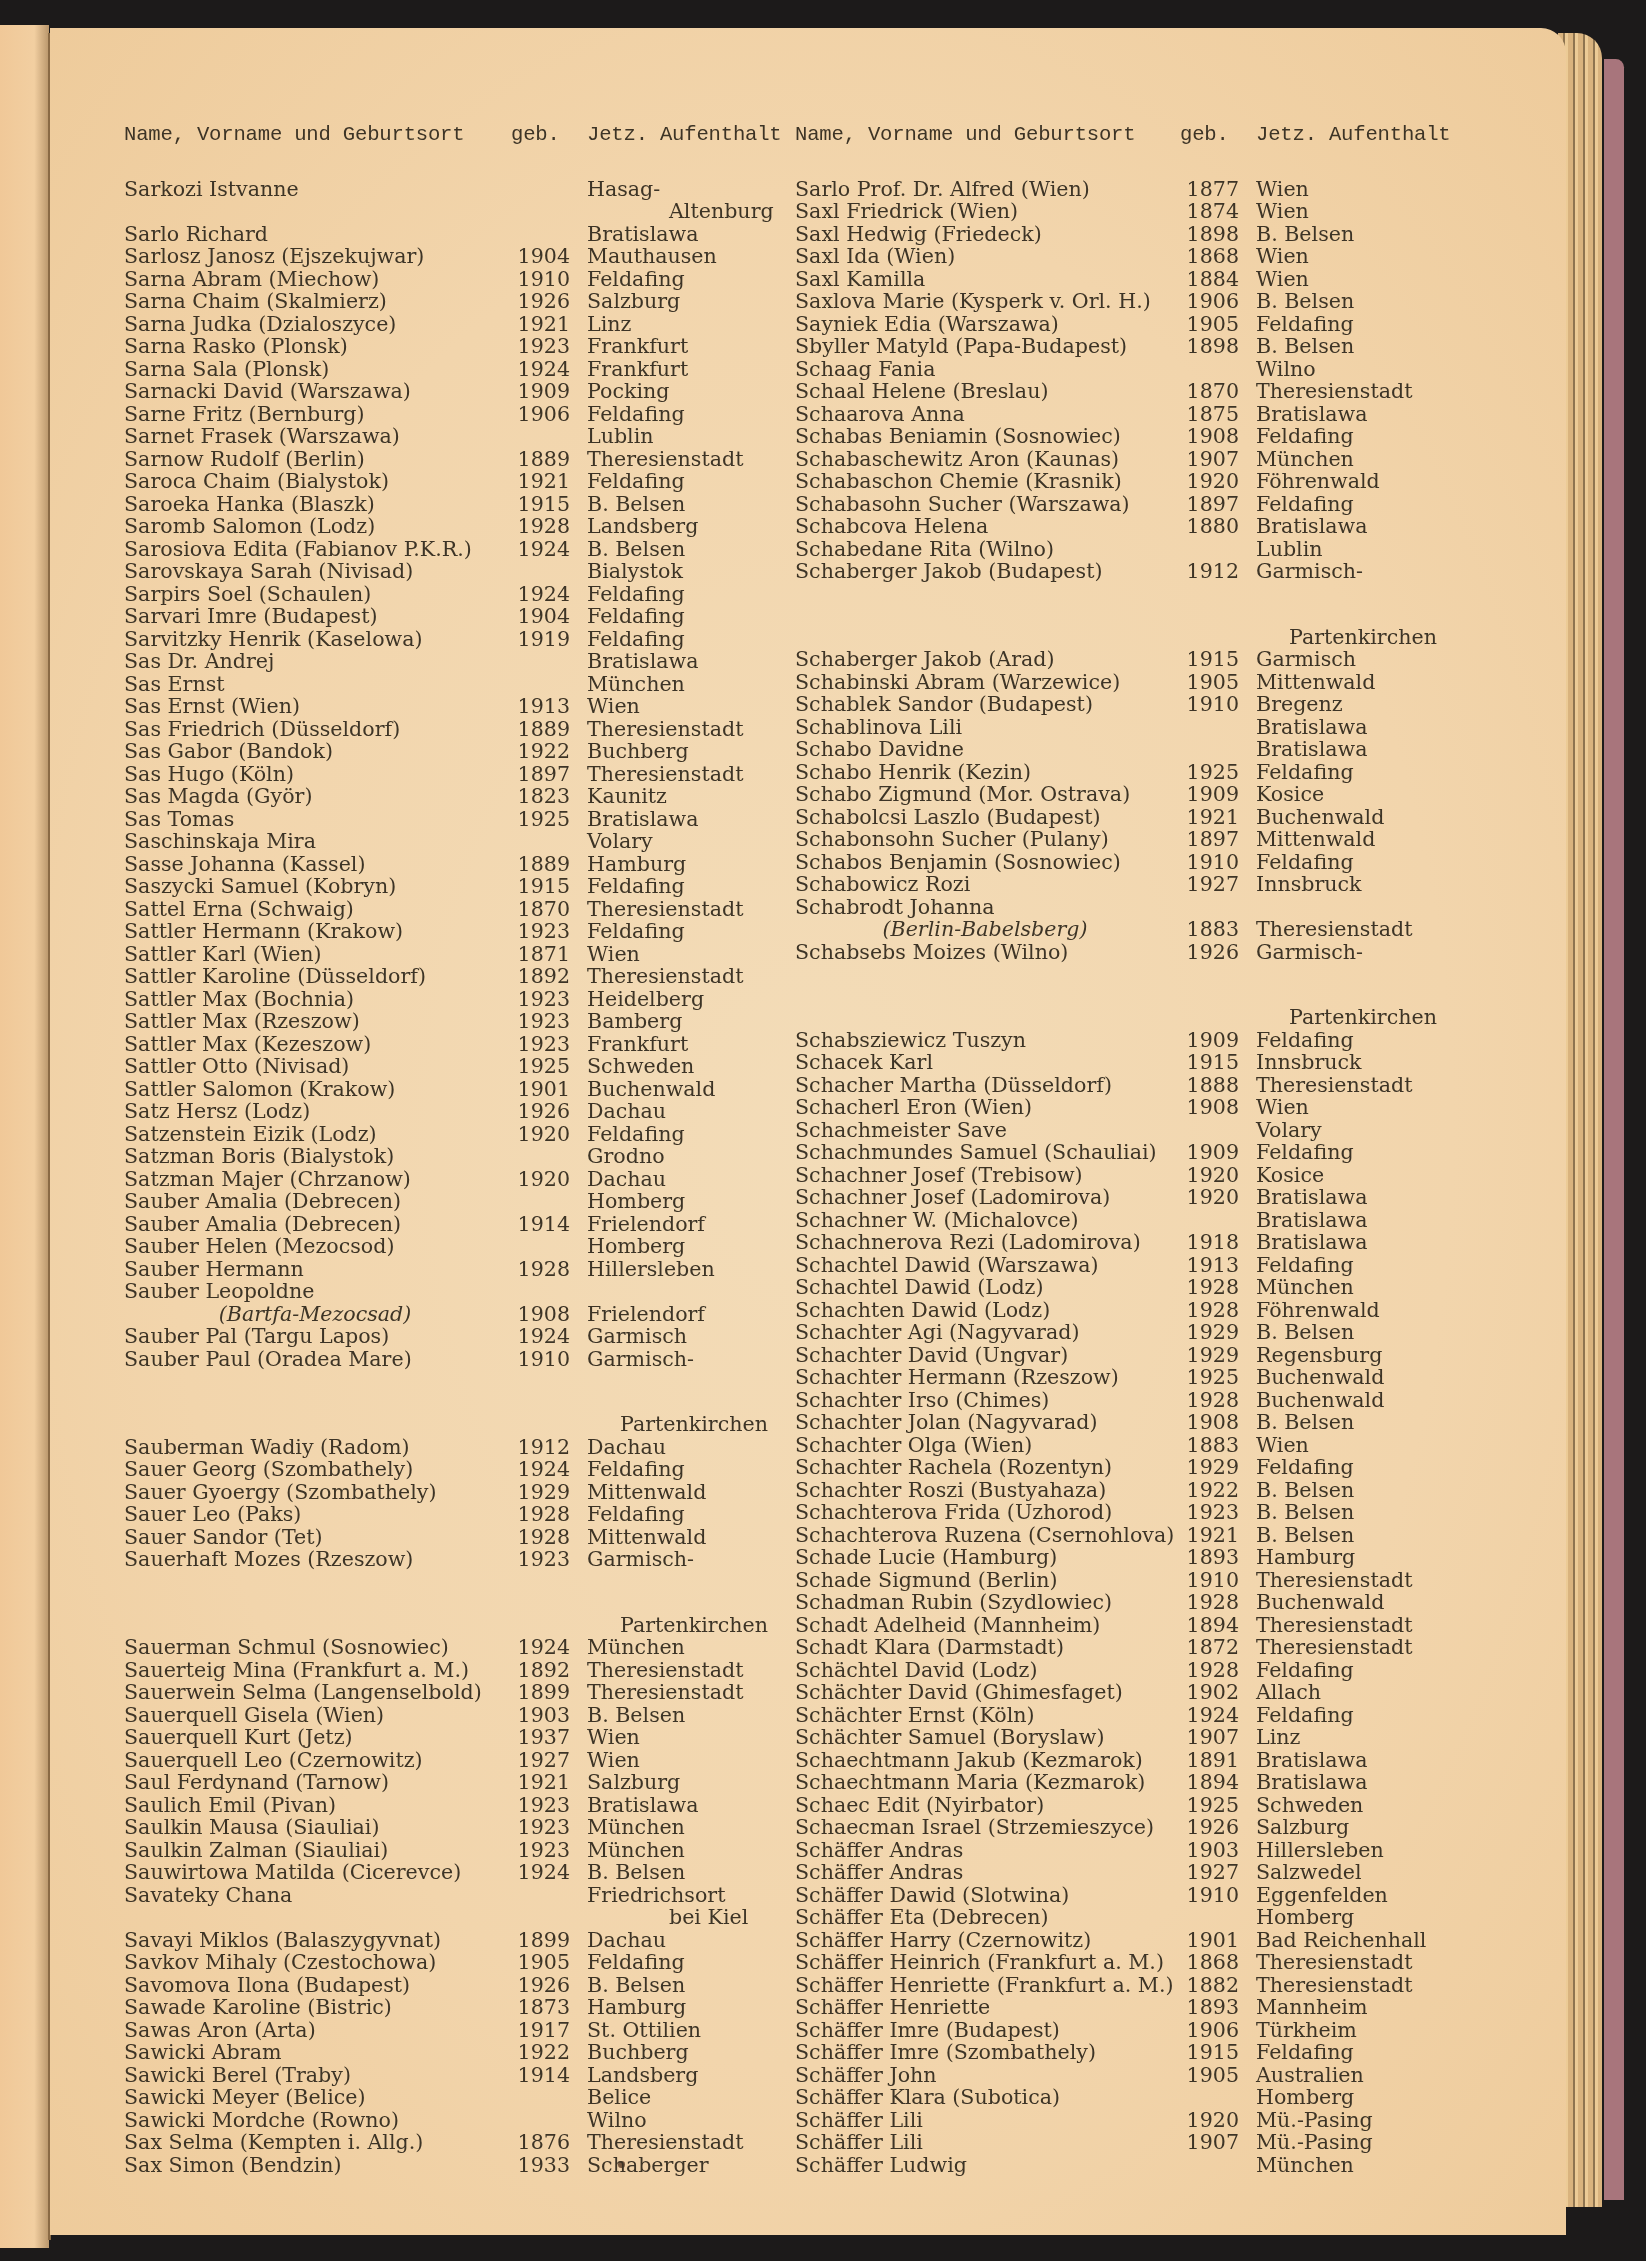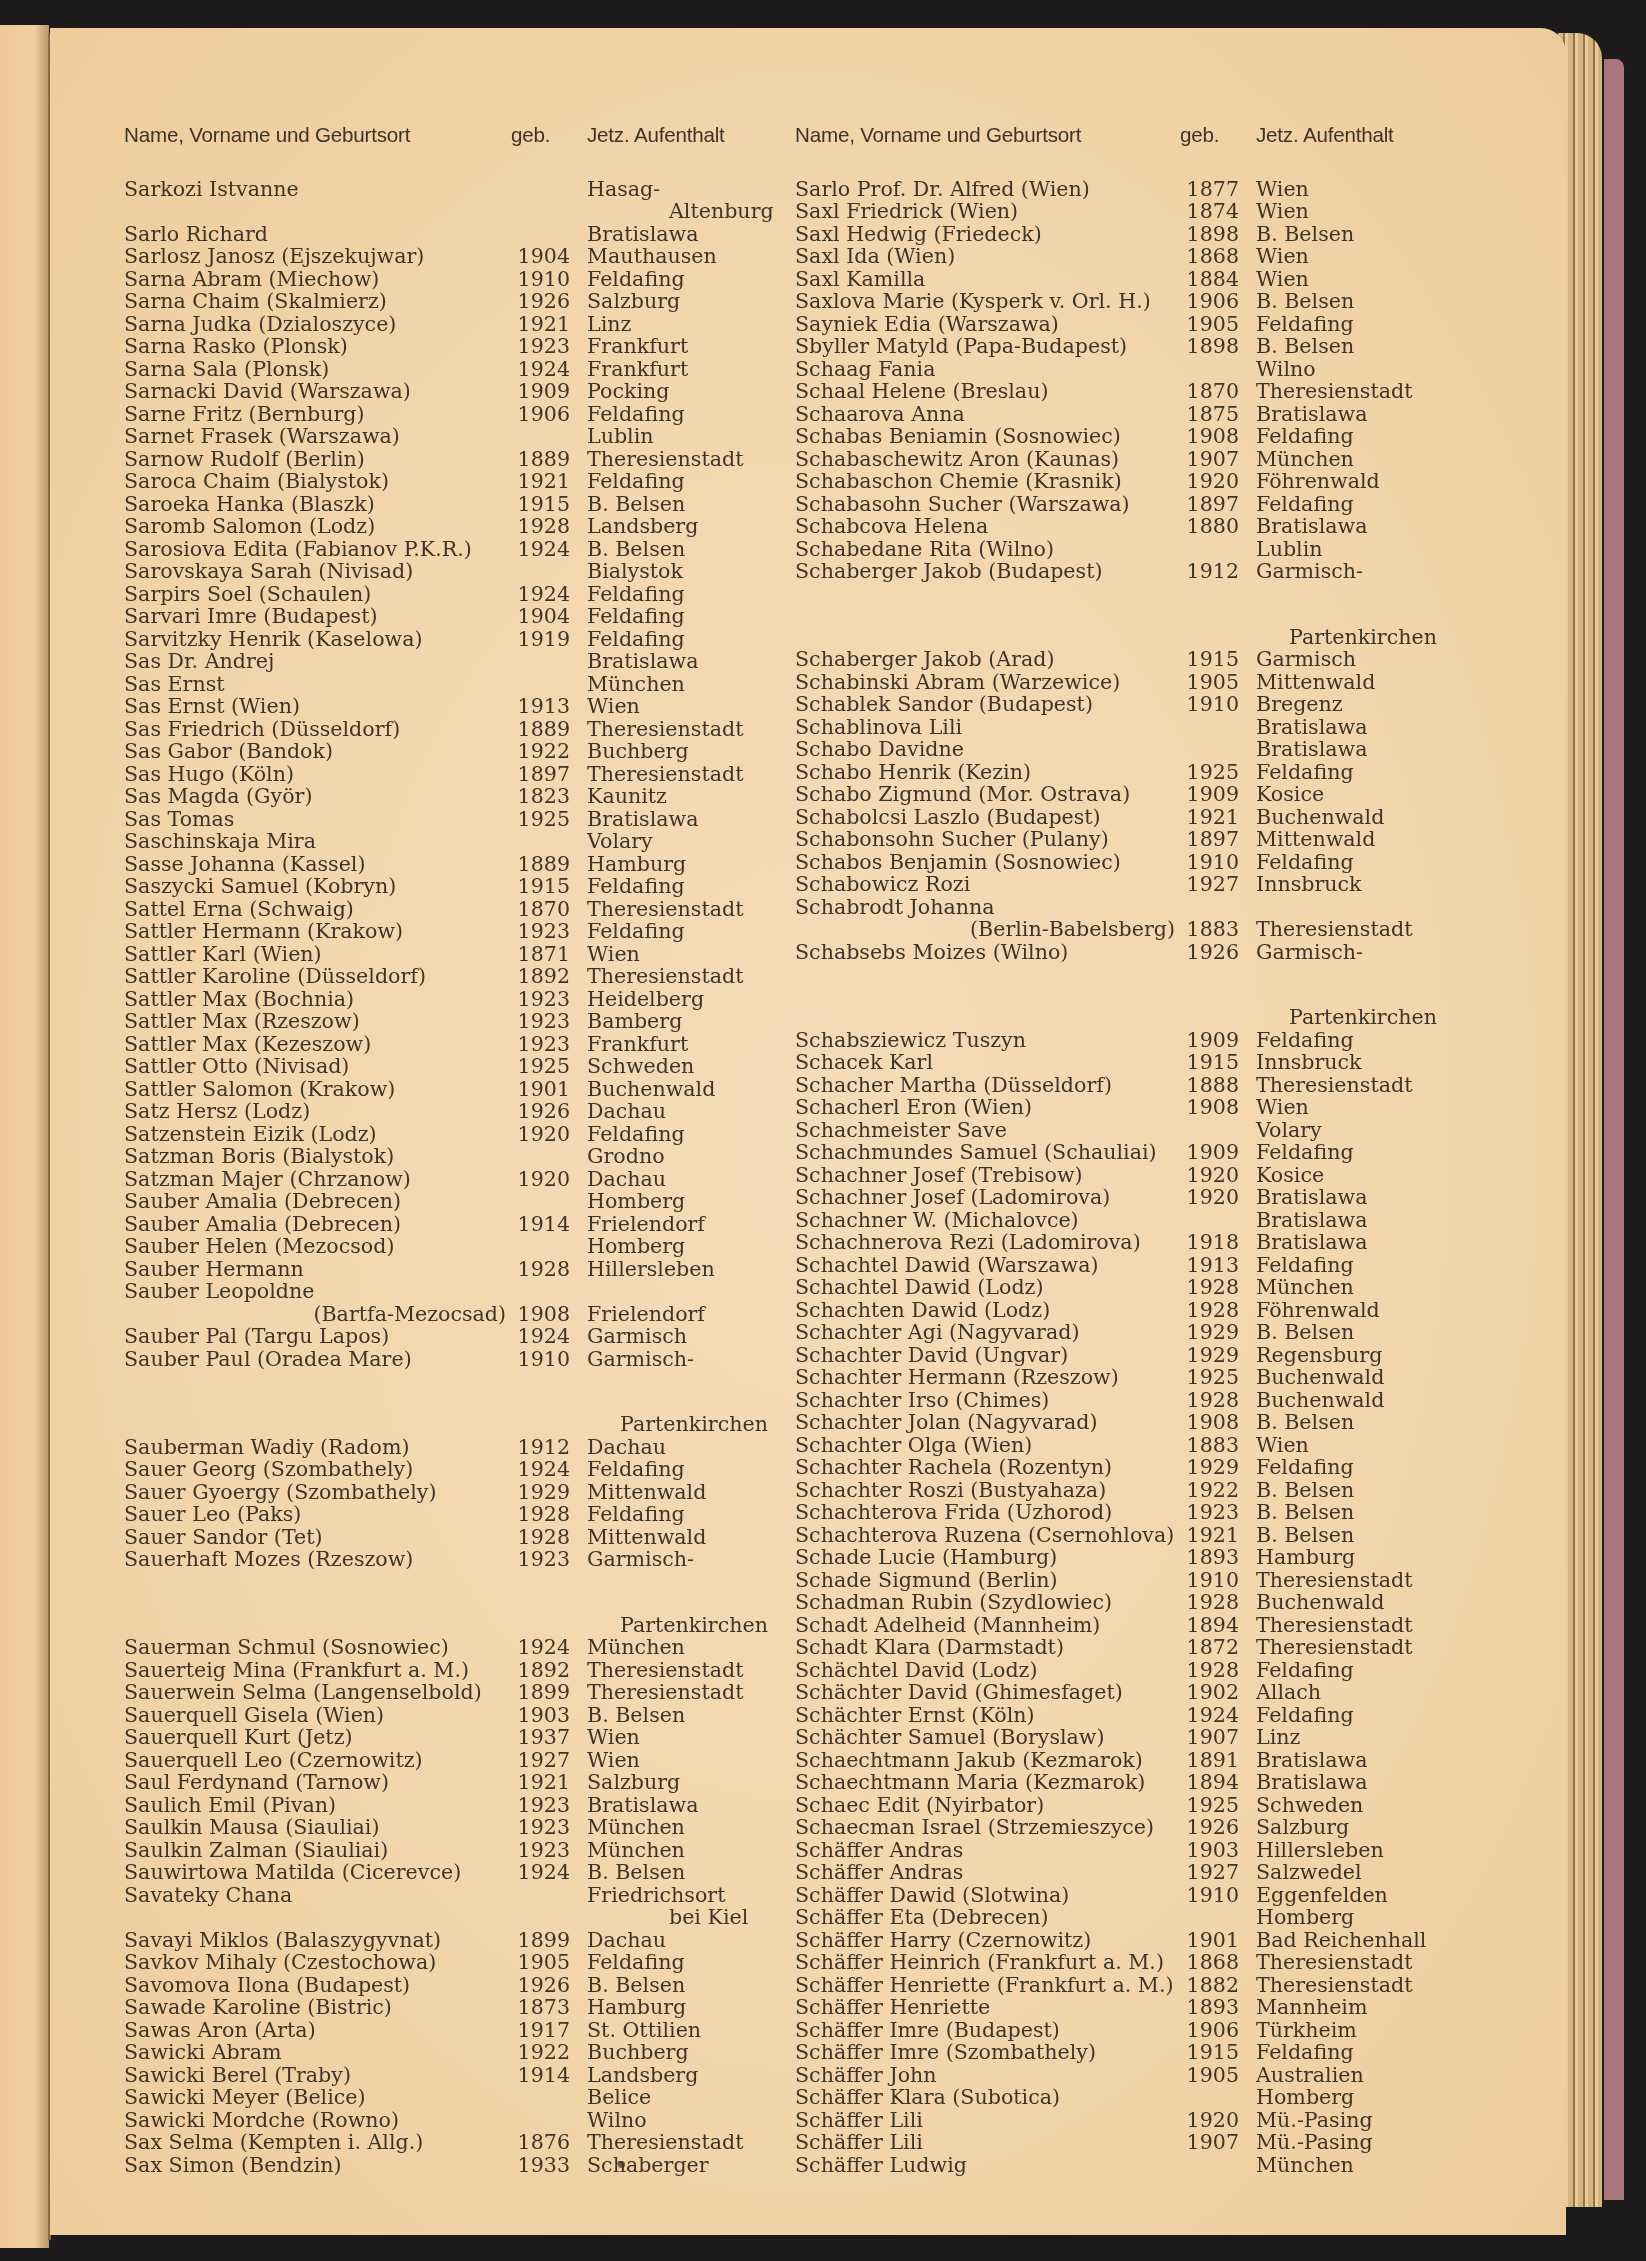--- a/index.html
+++ b/index.html
@@ -40,23 +40,23 @@
     line-height: 22.5px;
   }
   .col-left { left: 124px; width: 642px; }
   .col-right { left: 795px; width: 659px; }
   .header-row, .entry-row {
     display: grid;
     grid-template-columns: 387px 76px auto;
     white-space: nowrap;
   }
   .col-right .header-row, .col-right .entry-row { grid-template-columns: 385px 76px auto; }
-  .header-row { margin-bottom: 31px; font-family: Liberation Sans, sans-serif; font-size: 20.6px; letter-spacing: -0.2px; }
+  .header-row { margin-bottom: 31px; font-family: Liberation Mono, monospace; font-size: 20.6px; letter-spacing: -0.2px; }
   .name-cell { overflow: visible; }
-  .name-cell.indent { text-align: right; padding-right: 5px; }
+  .name-cell.indent { text-align: center; padding-right: 5px; font-style: italic; }
   .year-cell { padding-left: 6.6px; }
   .place-cell { }
   .place-cell.cont { padding-left: 33px; margin-top: 43px; }
   .place-cell.cont-far { padding-left: 82px; }
 </style>
 </head>
 <body>
 
 <div class="left-page-edge"></div>
 <div class="gutter-line"></div>

